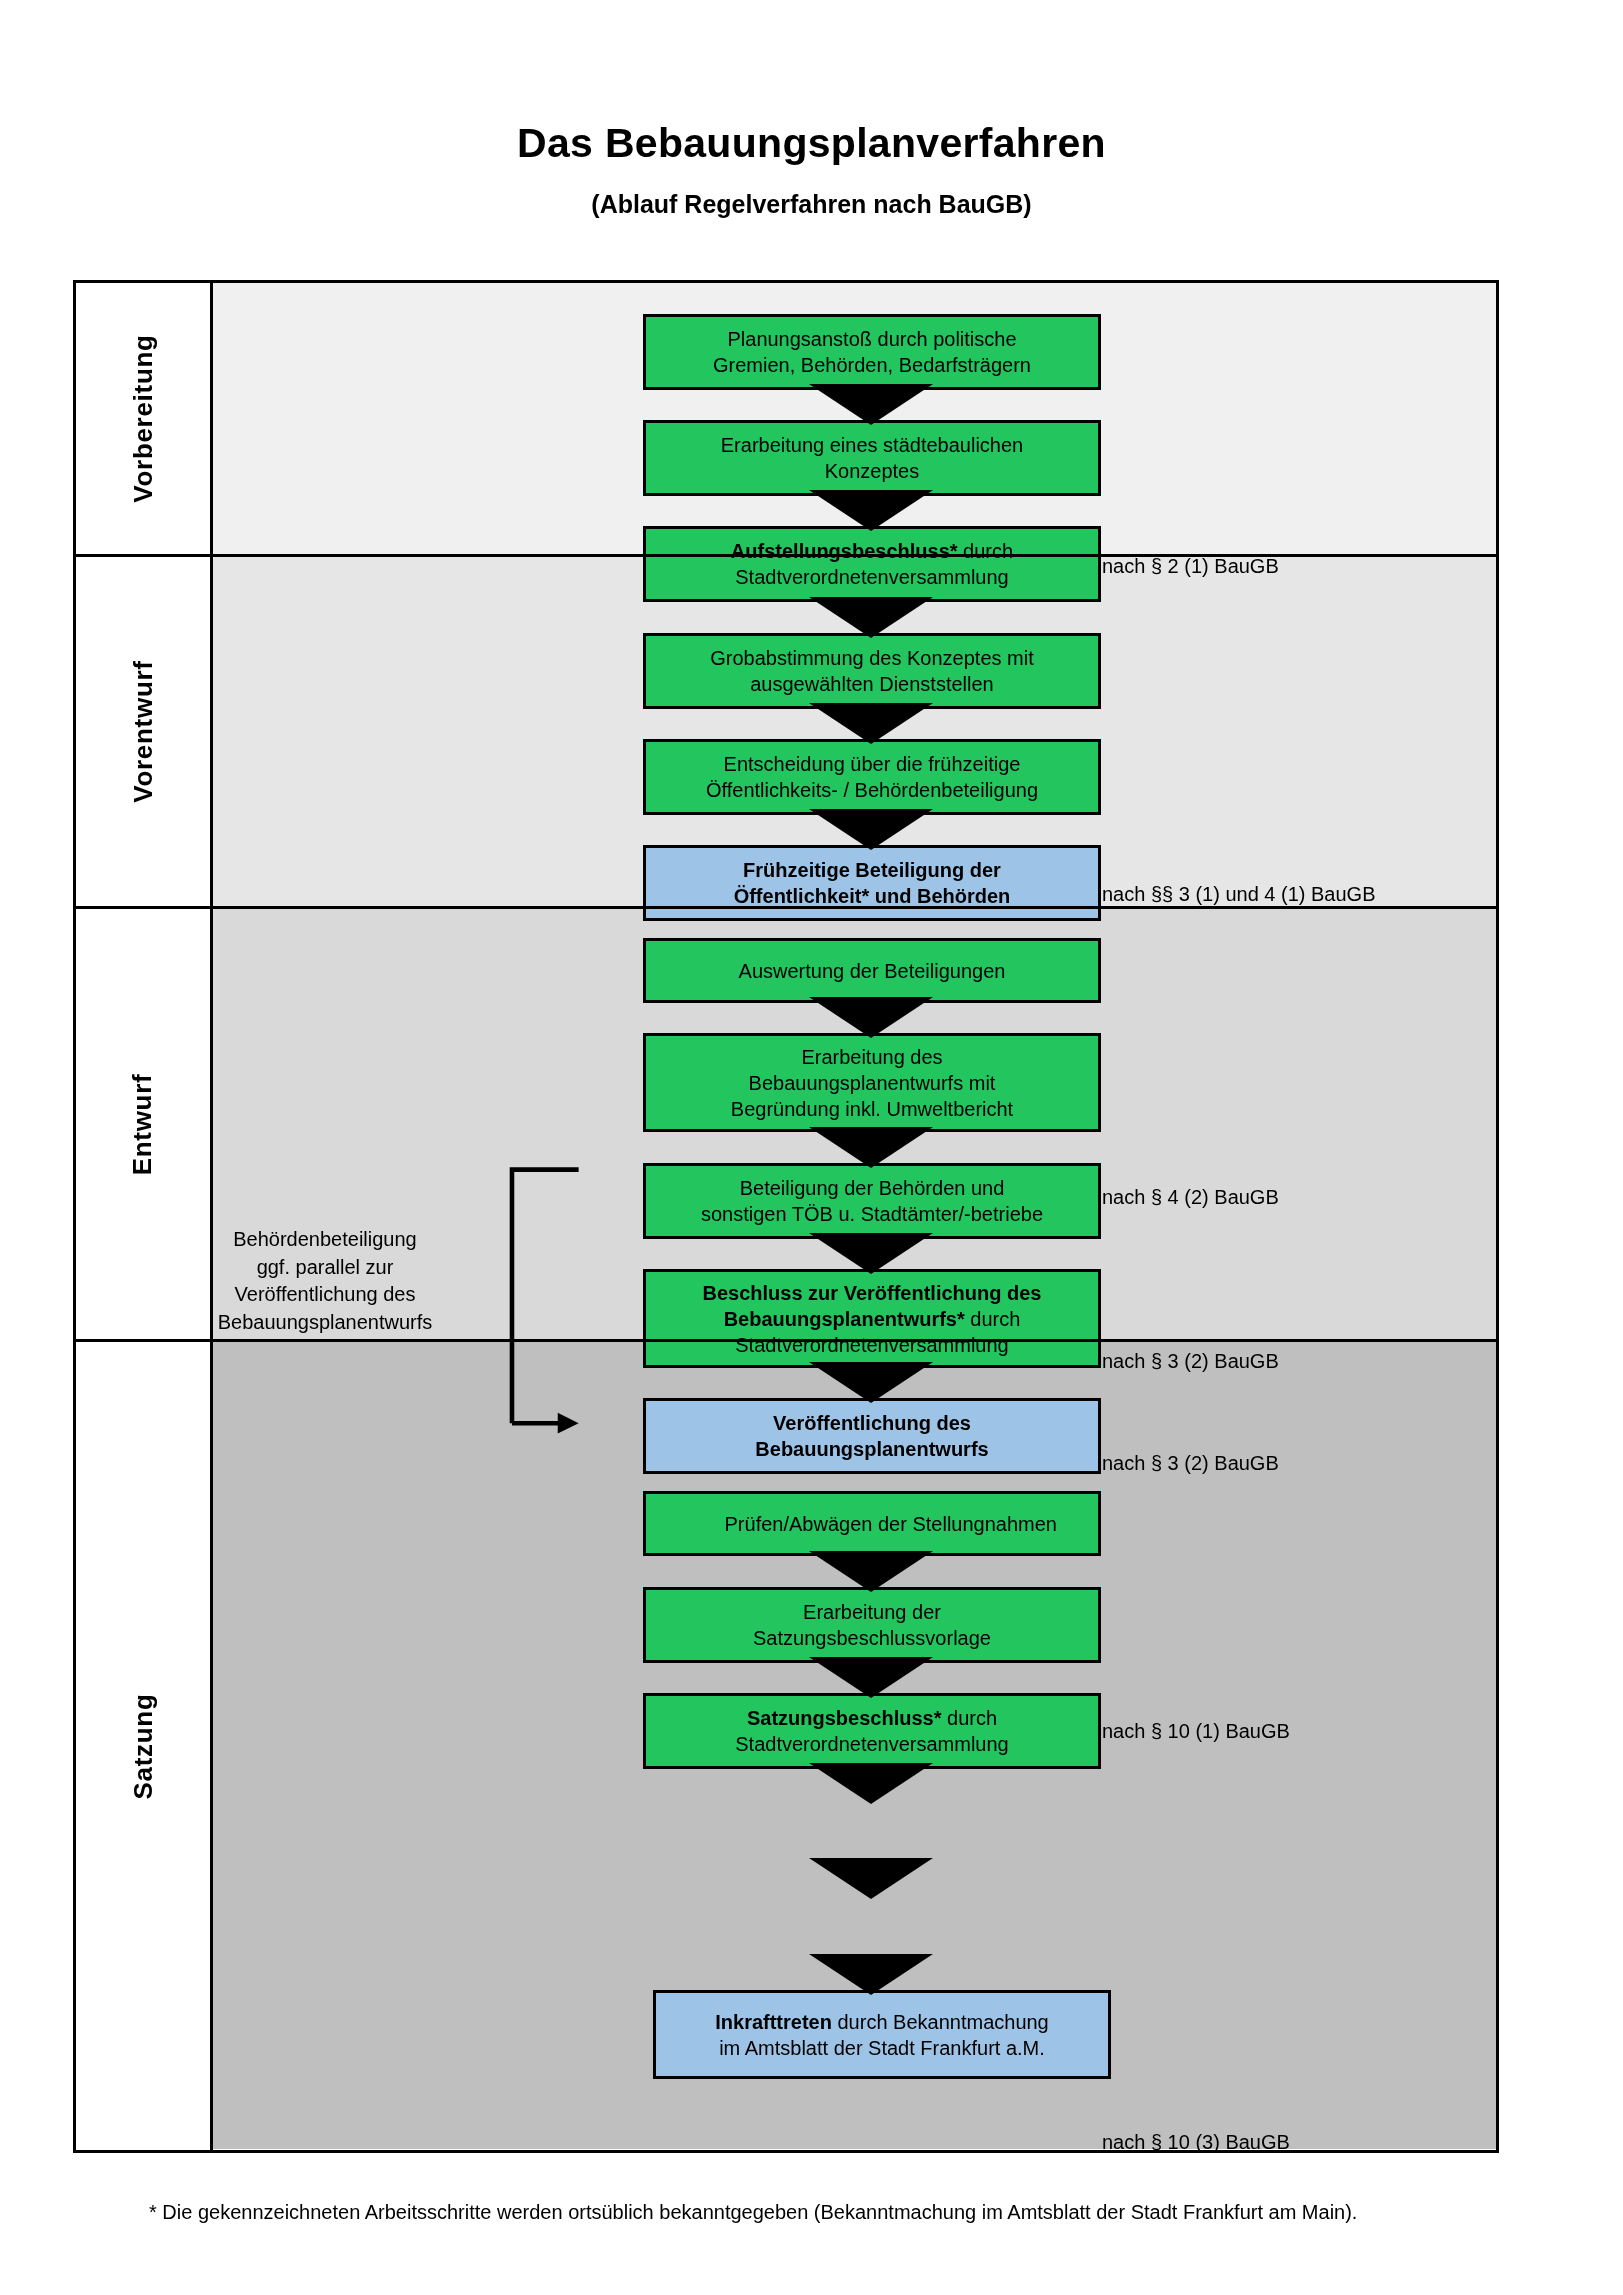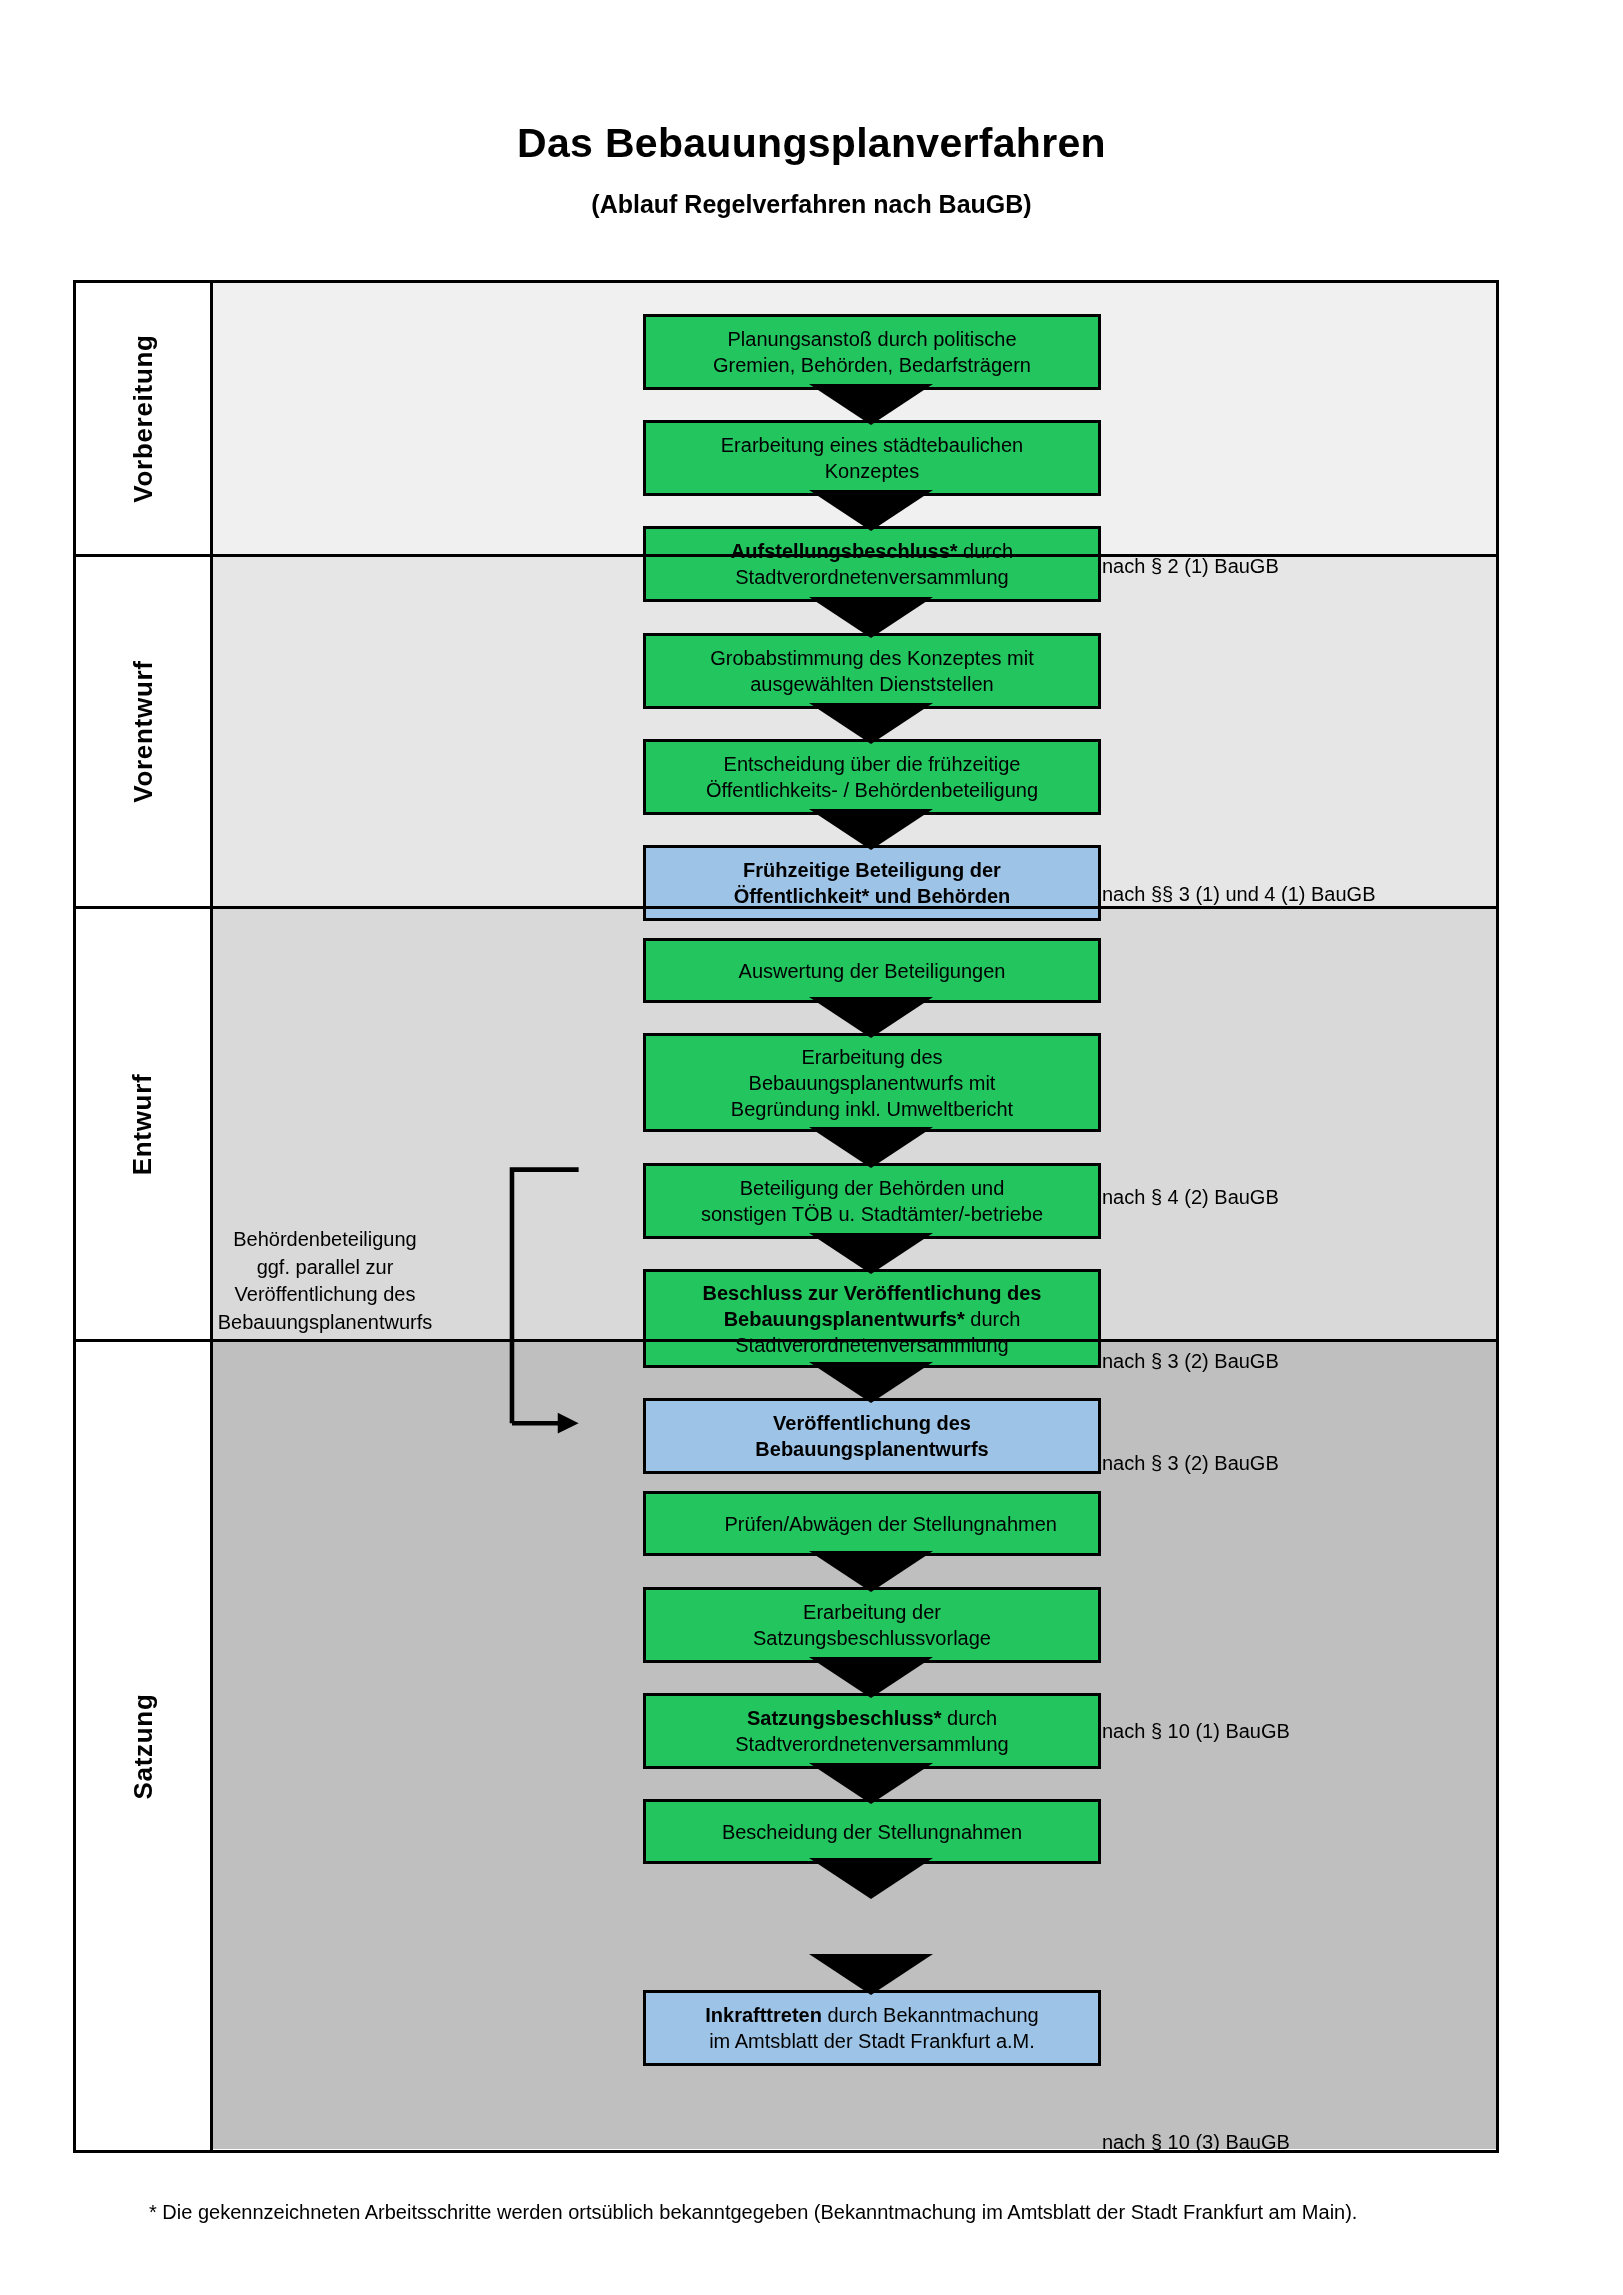--- a/index.html
+++ b/index.html
@@ -321,30 +321,25 @@
   <div class="down-arrow" style="top:1374px; left:733px;"></div>
 
   <div class="flow-box" style="top:1410px; height:76px;">
     <span class="bx">
       <b>Satzungsbeschluss*</b><span> durch</span><br>
       <span>Stadtverordnetenversammlung</span>
     </span>
   </div>
   <div class="down-arrow" style="top:1480px; left:733px;"></div>
 
-  <div class="flow-box" style="top:1516px; height:65px;">
-    <span class="bx">
-      <span>Bescheidung der Stellungnahmen</span>
-    </span>
-  </div>
   <div class="down-arrow" style="top:1575px; left:733px;"></div>
 
   <div class="down-arrow" style="top:1671px; left:733px;"></div>
 
-  <div class="flow-box highlight" style="top:1707px; height:76px;">
+  <div class="flow-box highlight" style="top:1707px; height:89px;margin-left:10px;">
     <span class="bx">
       <b>Inkrafttreten</b><span> durch Bekanntmachung</span><br>
       <span>im Amtsblatt der Stadt Frankfurt a.M.</span>
     </span>
   </div>
 
   <div class="legal-note" style="top:272px; left:1026px;">nach § 2 (1) BauGB</div>
   <div class="legal-note" style="top:600px; left:1026px;">nach §§ 3 (1) und 4 (1) BauGB</div>
   <div class="legal-note" style="top:903px; left:1026px;">nach § 4 (2) BauGB</div>
   <div class="legal-note" style="top:1067px; left:1026px;">nach § 3 (2) BauGB</div>

